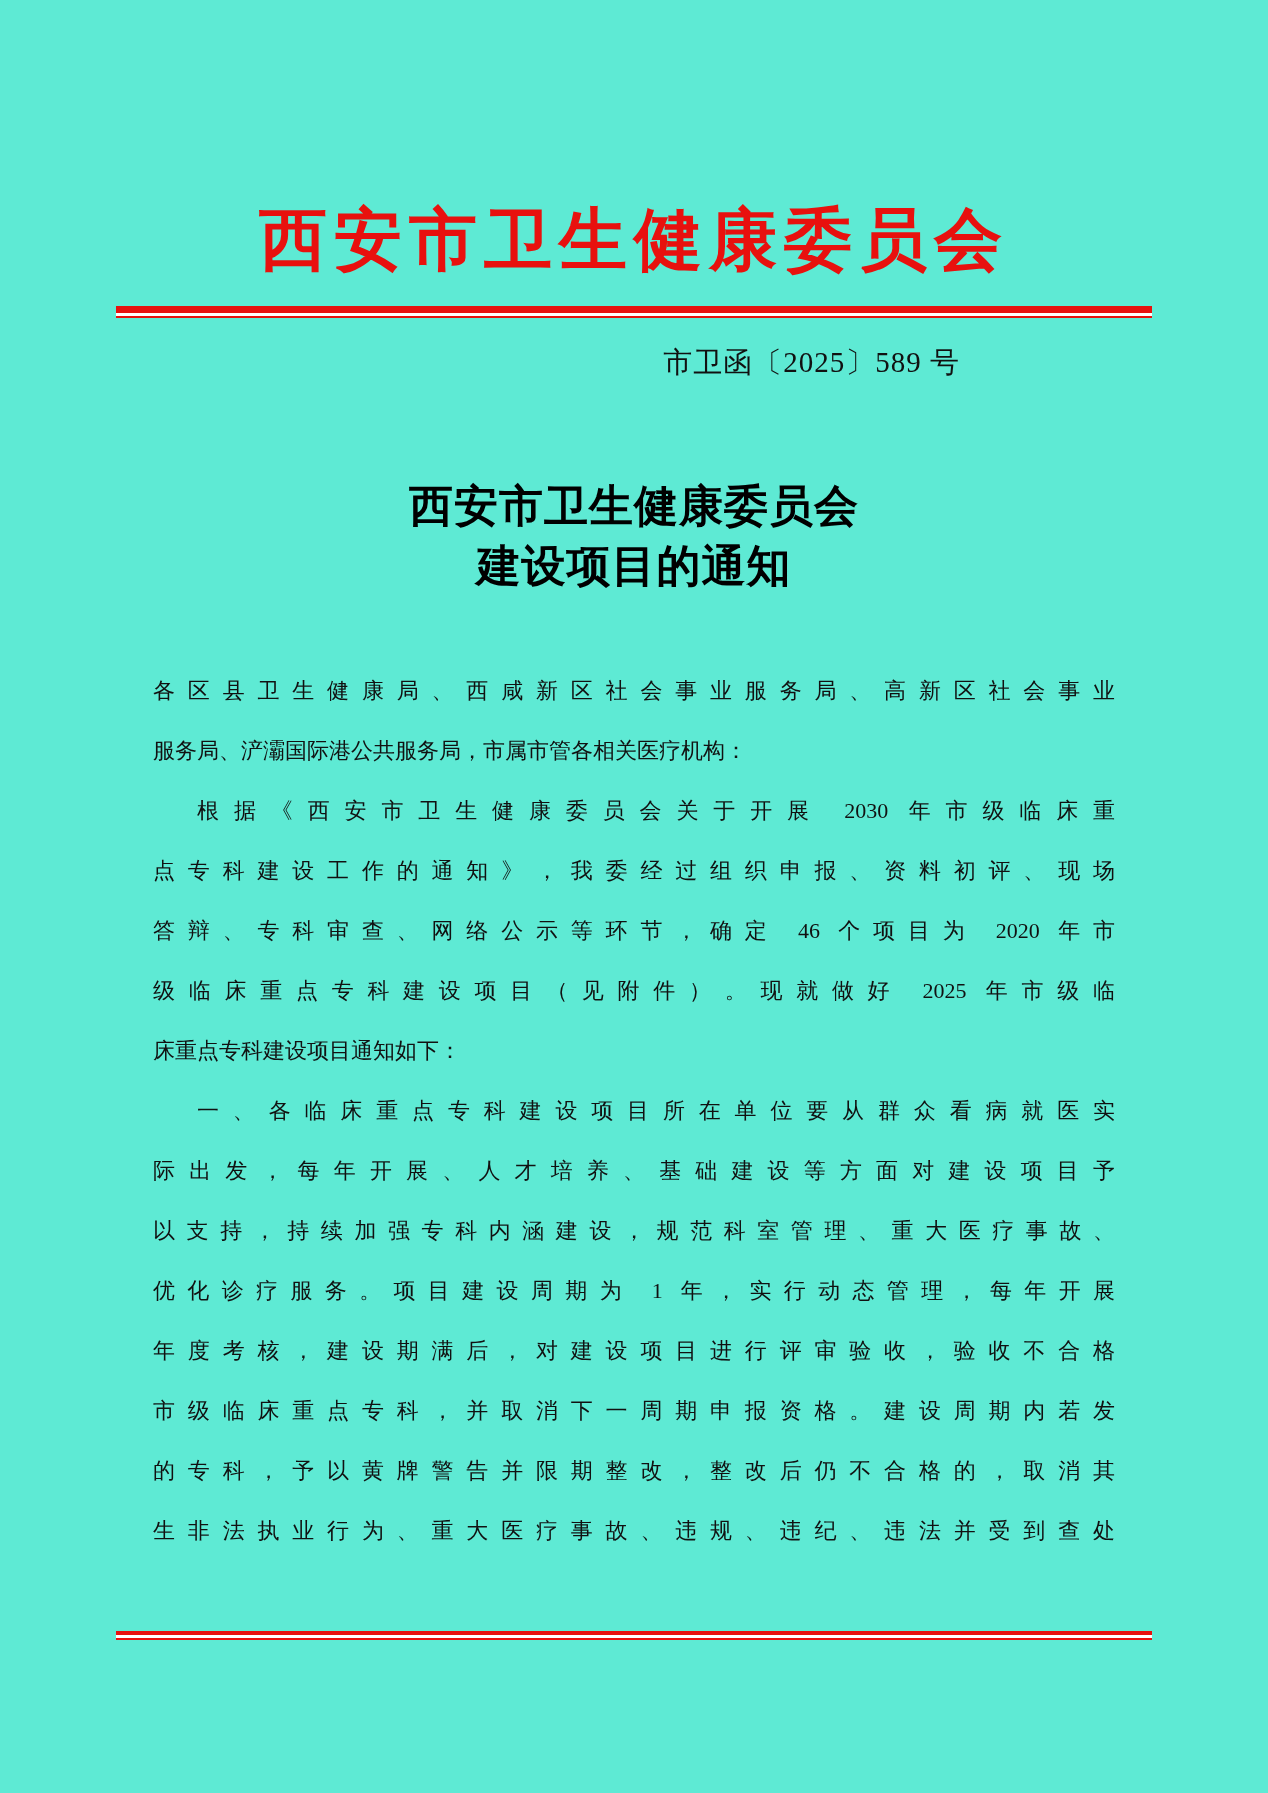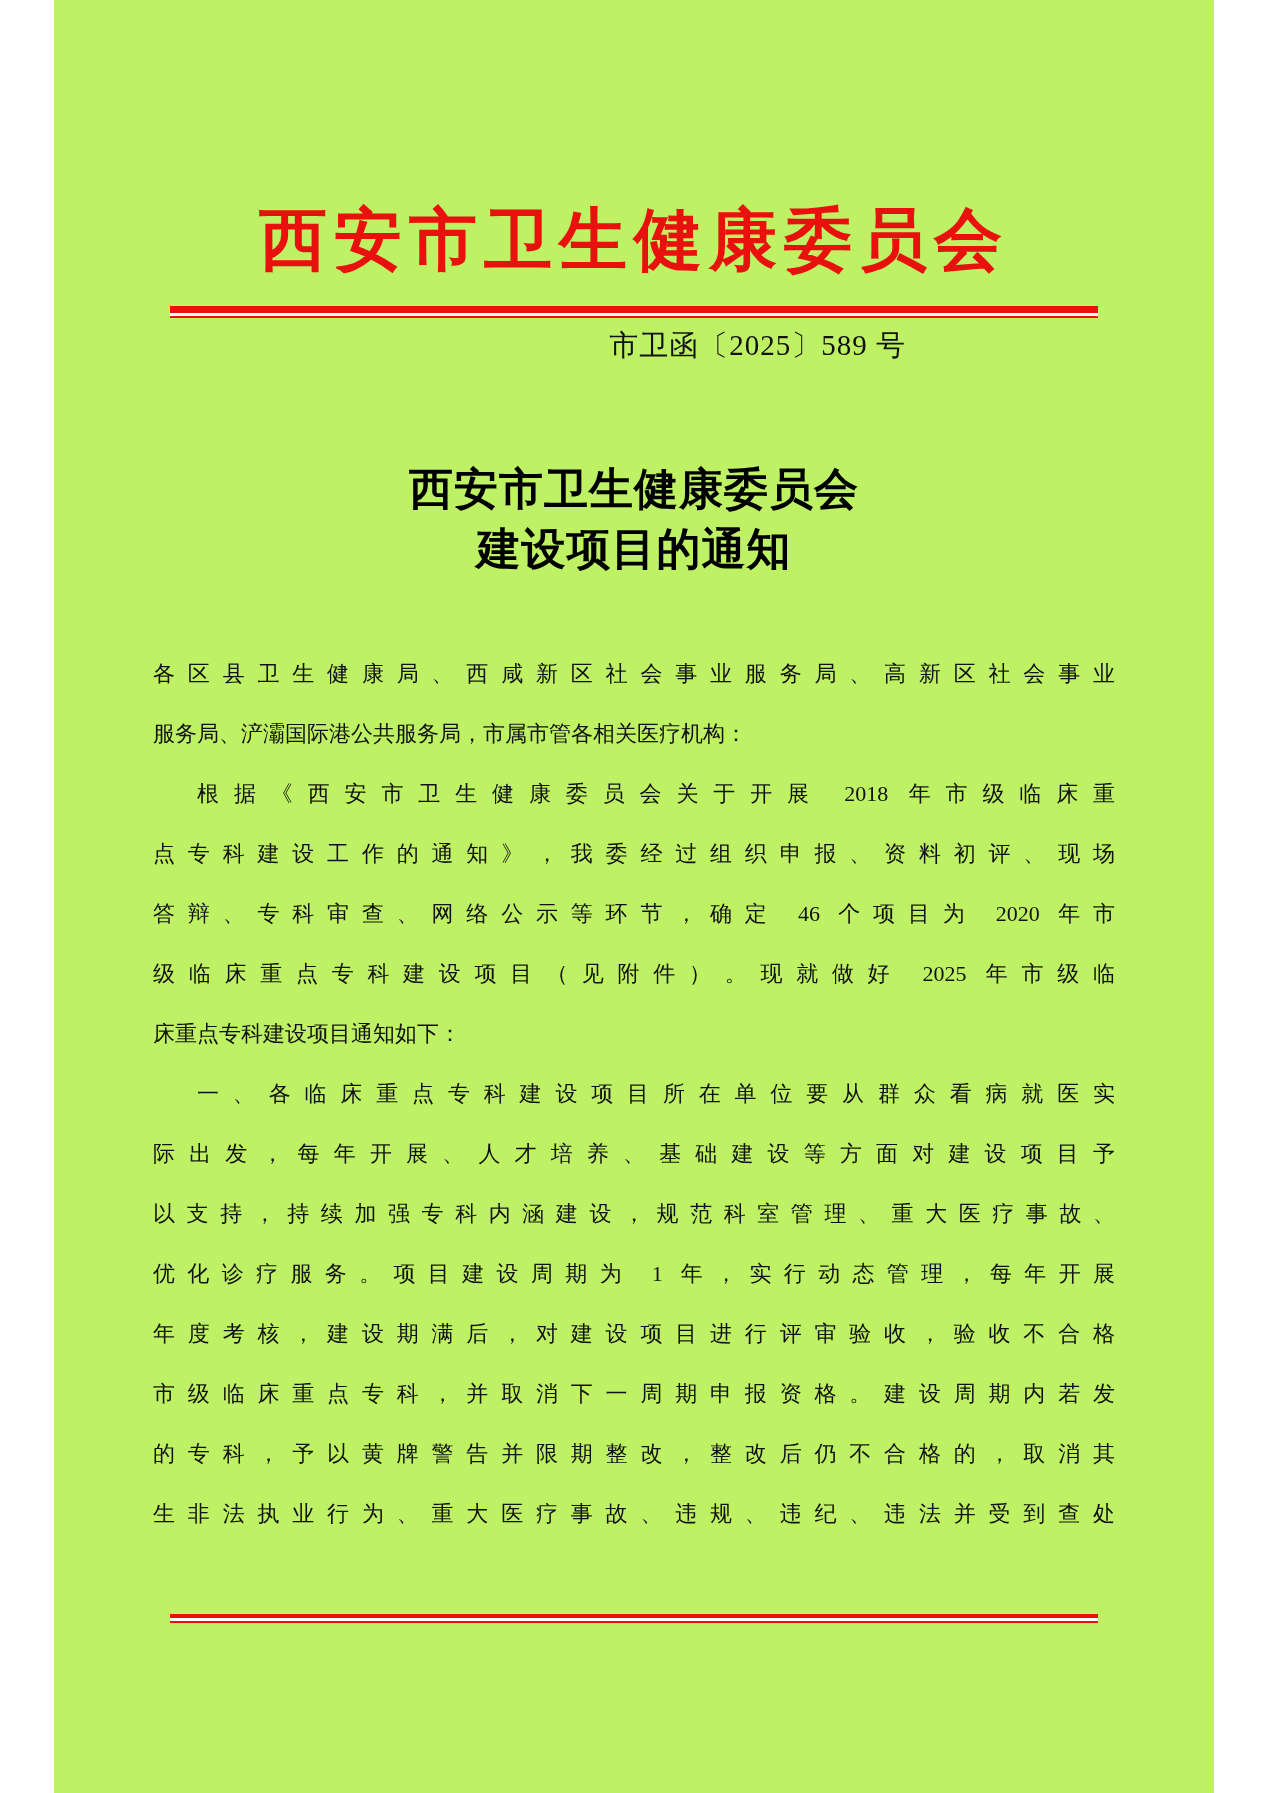--- a/index.html
+++ b/index.html
@@ -1,43 +1,43 @@
 <!DOCTYPE html>
 <html style="--red: #e8110e;"><head>
 <meta charset="utf-8">
 <style>
   :root { --red: #e8110e; }
   * { margin: 0; padding: 0; box-sizing: border-box; }
   html, body { background: #ffffff; }
   .page {
     position: relative;
-    width: 1160px;
+    width: 1268px;
     height: 1793px;
     margin: 0 auto;
-    background: #bef264;
+    background: #5eead4;
     font-family: "Liberation Serif", "DejaVu Serif", serif;
     color: #1a1a1a;
     overflow: hidden;
   }
   .agency-name {
     padding-top: 200px;
     text-align: center;
     color: var(--red);
     font-size: 68px;
     font-weight: bold;
     letter-spacing: 7px;
     line-height: 1.2;
     white-space: nowrap;
   }
   .header-divider { margin: 24px 116px 0 116px; }
   .header-divider .thick { height: 7px; background: var(--red); }
   .header-divider .gap   { height: 3px; background: #ffffff; }
   .header-divider .thin  { height: 2px; background: var(--red); }
   .doc-number {
-    margin-top: 8px;
+    margin-top: 25px;
     padding-right: 308px;
     text-align: right;
     font-size: 29px;
     color: #111;
     letter-spacing: 1px;
   }
   .notice-title {
     margin-top: 94px;
     text-align: center;
     font-size: 44px;
@@ -77,21 +77,21 @@
   <div class="doc-number">市卫函〔2025〕589 号</div>
 
   <div class="notice-title">
     <div>西安市卫生健康委员会</div>
     <div>建设项目的通知</div>
   </div>
 
   <div class="body-text" id="body-text">
       <div class="body-line just">各区县卫生健康局、西咸新区社会事业服务局、高新区社会事业</div>
       <div class="body-line">服务局、浐灞国际港公共服务局，市属市管各相关医疗机构：</div>
-      <div class="body-line indent just">根据《西安市卫生健康委员会关于开展 2018 年市级临床重</div>
+      <div class="body-line indent just">根据《西安市卫生健康委员会关于开展 2030 年市级临床重</div>
       <div class="body-line just">点专科建设工作的通知》，我委经过组织申报、资料初评、现场</div>
       <div class="body-line just">答辩、专科审查、网络公示等环节，确定 46 个项目为 2020 年市</div>
       <div class="body-line just">级临床重点专科建设项目（见附件）。现就做好 2025 年市级临</div>
       <div class="body-line">床重点专科建设项目通知如下：</div>
       <div class="body-line indent just">一、各临床重点专科建设项目所在单位要从群众看病就医实</div>
       <div class="body-line just">际出发，每年开展、人才培养、基础建设等方面对建设项目予</div>
       <div class="body-line just">以支持，持续加强专科内涵建设，规范科室管理、重大医疗事故、</div>
       <div class="body-line just">优化诊疗服务。项目建设周期为 1 年，实行动态管理，每年开展</div>
       <div class="body-line just">年度考核，建设期满后，对建设项目进行评审验收，验收不合格</div>
       <div class="body-line just">市级临床重点专科，并取消下一周期申报资格。建设周期内若发</div>

